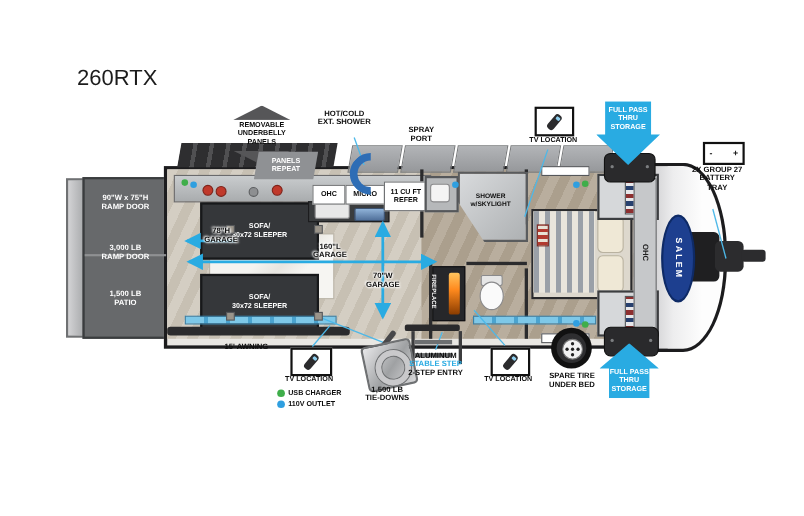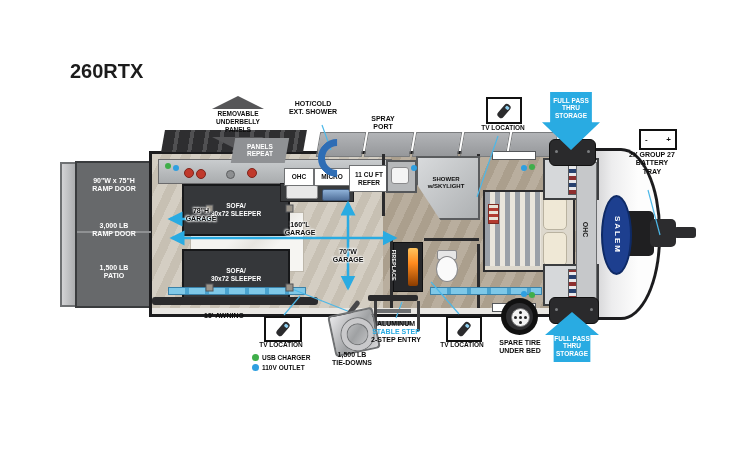--- a/index.html
+++ b/index.html
@@ -113,21 +113,21 @@
   .dot{border-radius:50%;z-index:6;}
   .awning-strip{top:287px;height:6px;background:repeating-linear-gradient(90deg,#7ec8e8 0 16px,#4aa3cf 16px 20px);z-index:5;border:1px solid #3a81a8;}
   .awning-roll{left:152px;top:297px;width:166px;height:8px;background:#2b2b2d;border-radius:3px;z-index:5;}
   svg.overlay{position:absolute;left:0;top:0;z-index:5;}
 </style>
 </head>
 <body>
 
 <div id="canvas">
 
-  <div class="abs" style="left:70px;top:60px;font-size:20px;font-weight:700;color:#1c1c1c;z-index:7;">260RTX</div>
+  <div class="abs" style="left:70px;top:60px;font-size:20px;font-weight:400;color:#1c1c1c;z-index:7;">260RTX</div>
 
   <div class="abs ramp-edge"></div>
   <div class="abs ramp-main"></div>
   <div class="abs ramp-split"></div>
   <div class="lbl wlbl" style="left:72px;top:177px;width:84px;">90"W x 75"H
 RAMP DOOR</div>
   <div class="lbl wlbl" style="left:72px;top:222px;width:84px;">3,000 LB
 RAMP DOOR</div>
   <div class="lbl wlbl" style="left:72px;top:264px;width:84px;">1,500 LB
 PATIO</div>

